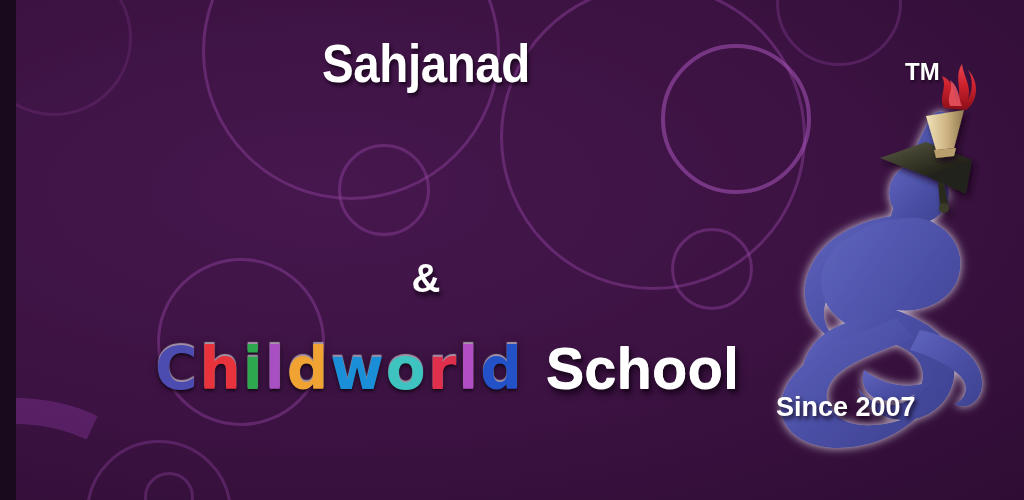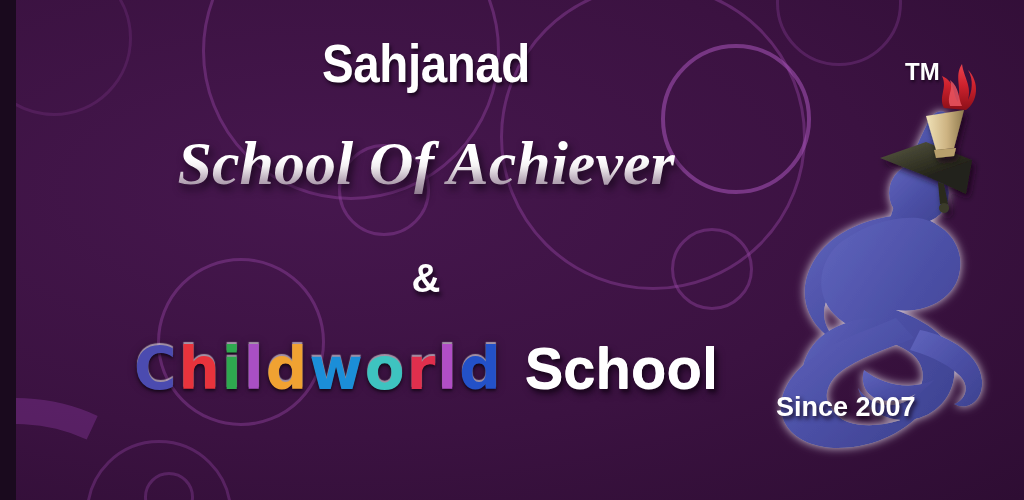--- a/index.html
+++ b/index.html
@@ -95,20 +95,21 @@
     color: #ffffff;
     text-shadow: 2px 4px 4px rgba(20, 4, 24, 0.9);
   }
 
   #line-childworld {
     left: 0;
     top: 340px;
     width: 820px;
     text-align: center;
     font-size: 0;
+    padding-left: 21px;
   }
   #line-childworld .cw {
     font-family: "DejaVu Sans", sans-serif;
     font-weight: bold;
     font-size: 58px;
     letter-spacing: 2px;
     display: inline-block;
   }
   #line-childworld .cw span {
     display: inline-block;
@@ -200,21 +201,20 @@
     <div class="ring" style="left:760px; top:-60px; width:120px; height:120px; border-width:3px; border-color:rgba(150,70,165,0.30);"></div>
     <div class="ring" style="left:70px; top:440px; width:140px; height:140px; border-width:3px; border-color:rgba(150,70,165,0.35);"></div>
     <div class="ring" style="left:128px; top:472px; width:44px; height:44px; border-width:3px; border-color:rgba(150,70,165,0.35);"></div>
     <div class="swoosh" style="left:-190px; top:398px; width:330px; height:330px;"></div>
     <div class="swoosh2" style="left:-120px; top:300px; width:260px; height:260px;"></div>
     <div class="ring" style="left:-40px; top:-40px; width:150px; height:150px; border-width:3px; border-color:rgba(150,70,165,0.22);"></div>
   </div>
 
   <div class="line" id="line-sahjanad">Sahjanad</div>
 
-  <div class="line" id="line-achiever">School Of Achiever</div>
 
   <div class="line" id="line-amp">&amp;</div>
 
   <div class="line" id="line-childworld">
     <span class="cw" id="cw-letters"><span class="col" style="color: rgb(75, 75, 176);">C</span><span class="col" style="color: rgb(232, 51, 60);">h</span><span class="col" style="color: rgb(46, 168, 79);">i</span><span class="col" style="color: rgb(169, 79, 196);">l</span><span class="col" style="color: rgb(240, 162, 50);">d</span><span class="col" style="color: rgb(27, 142, 216);">w</span><span class="col" style="color: rgb(62, 195, 192);">o</span><span class="col" style="color: rgb(224, 47, 77);">r</span><span class="col" style="color: rgb(177, 78, 198);">l</span><span class="col" style="color: rgb(35, 81, 200);">d</span></span>
     <span class="school">School</span>
   </div>
 
   <div id="logo">
 

